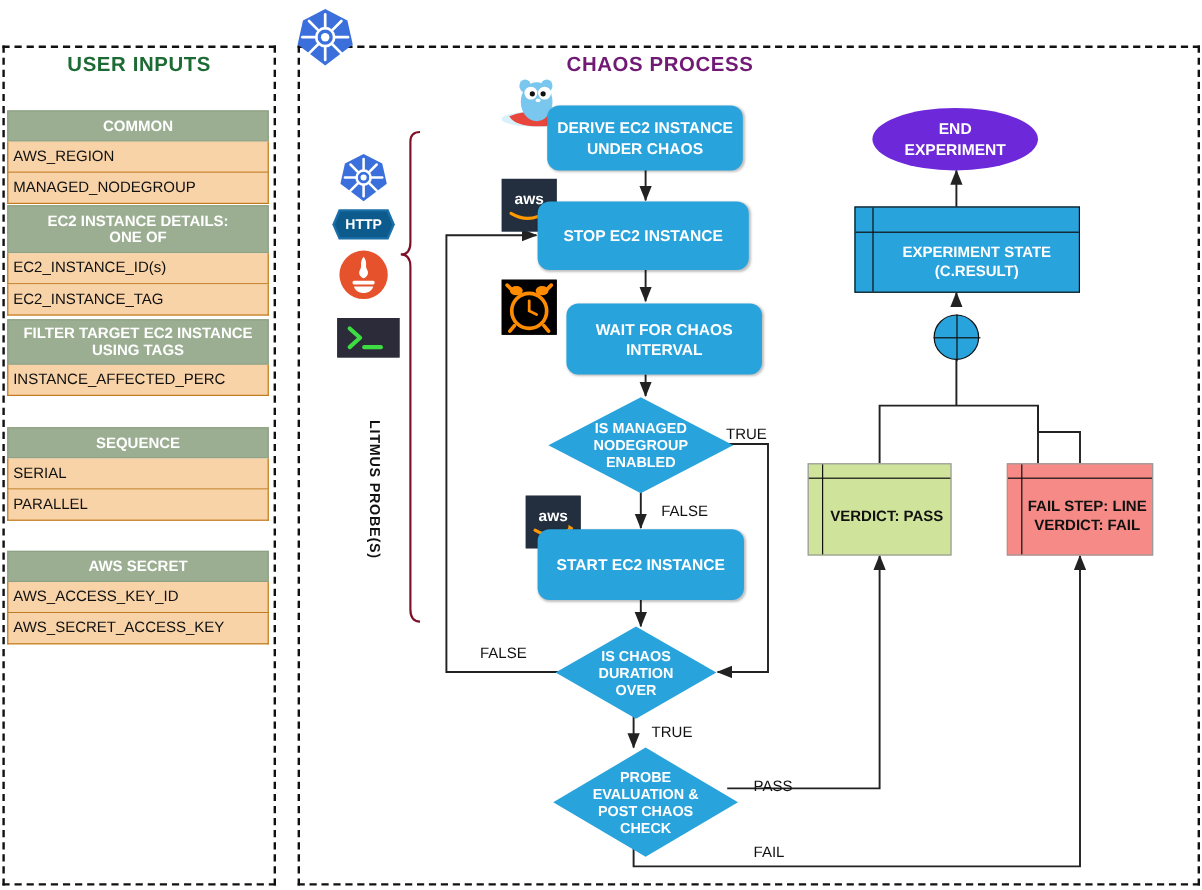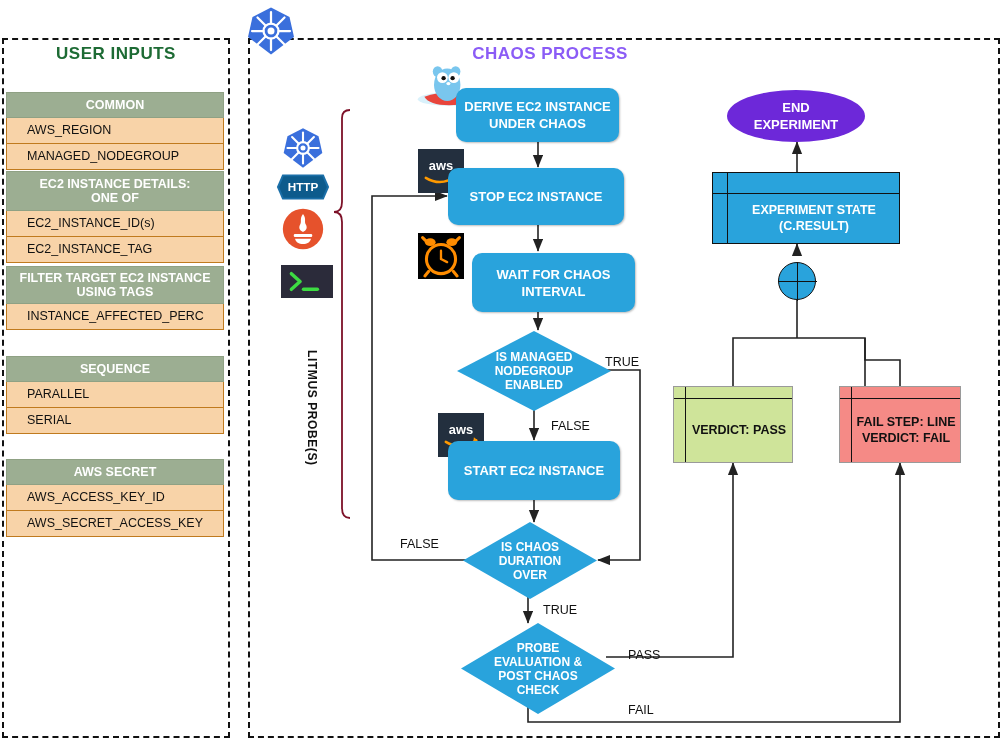--- a/index.html
+++ b/index.html
@@ -5,27 +5,27 @@
   html,body{margin:0;padding:0;background:#ffffff;}
   body{width:1002px;height:742px;position:relative;overflow:hidden;
        font-family:"Liberation Sans",sans-serif;}
   .panel{position:absolute;border:2px dashed #111;box-sizing:border-box;background:#fff;}
   #user-inputs-panel{left:2px;top:38px;width:228px;height:700px;}
   #chaos-panel{left:248px;top:38px;width:752px;height:700px;}
 
   #panel-title-user{position:absolute;left:2px;top:44px;width:228px;text-align:center;
        font-size:17px;font-weight:bold;color:#1d6b34;letter-spacing:.5px;}
   #panel-title-chaos{position:absolute;left:400px;top:44px;width:300px;text-align:center;
-       font-size:17px;font-weight:bold;color:#8b5cf6;letter-spacing:.5px;}
+       font-size:17px;font-weight:bold;color:#701a75;letter-spacing:.5px;}
 
   .grp{position:absolute;left:6px;width:218px;}
   .grp-head{background:#9cae92;color:#ffffff;font-size:12.5px;font-weight:bold;
        text-align:center;padding:5px 18px;line-height:14px;box-sizing:border-box;
        border:1px solid #8fa184;}
-  .grp-row{background:#f8d3a8;color:#111;font-size:12.5px;padding:5px 20px;
+  .grp-row{background:#f8d3a8;color:#111;font-size:12.5px;padding:5px 4px;
        border:1px solid #c07a1e;border-top:none;box-sizing:border-box;height:26px;
        line-height:15px;}
 
   
   .node{position:absolute;box-sizing:border-box;}
   .rbox{background:#29a3dc;border-radius:10px;color:#fff;font-weight:bold;font-size:13px;
         display:flex;align-items:center;justify-content:center;text-align:center;
         line-height:17px;box-shadow:1px 1px 2px rgba(0,0,0,.25);}
   .ellipse{background:#6d28d9;border-radius:50%;color:#fff;font-weight:bold;font-size:13px;
         display:flex;align-items:center;justify-content:center;text-align:center;line-height:17px;}
@@ -104,22 +104,22 @@
   <div class="grp-row">EC2_INSTANCE_TAG</div>
 </div>
 
 <div class="grp" style="top:266px;">
   <div class="grp-head" style="padding:4px 2px;">FILTER TARGET EC2 INSTANCE USING TAGS</div>
   <div class="grp-row">INSTANCE_AFFECTED_PERC</div>
 </div>
 
 <div class="grp" style="top:356px;">
   <div class="grp-head">SEQUENCE</div>
+  <div class="grp-row">SERIAL</div>
   <div class="grp-row">PARALLEL</div>
-  <div class="grp-row">SERIAL</div>
 </div>
 
 <div class="grp" style="top:459px;">
   <div class="grp-head">AWS SECRET</div>
   <div class="grp-row">AWS_ACCESS_KEY_ID</div>
   <div class="grp-row">AWS_SECRET_ACCESS_KEY</div>
 </div>
 
 <div class="icon-sq" style="left:281px;top:127px;width:44px;height:42px;">
   <svg width="44" height="42" viewBox="0 0 100 100">

